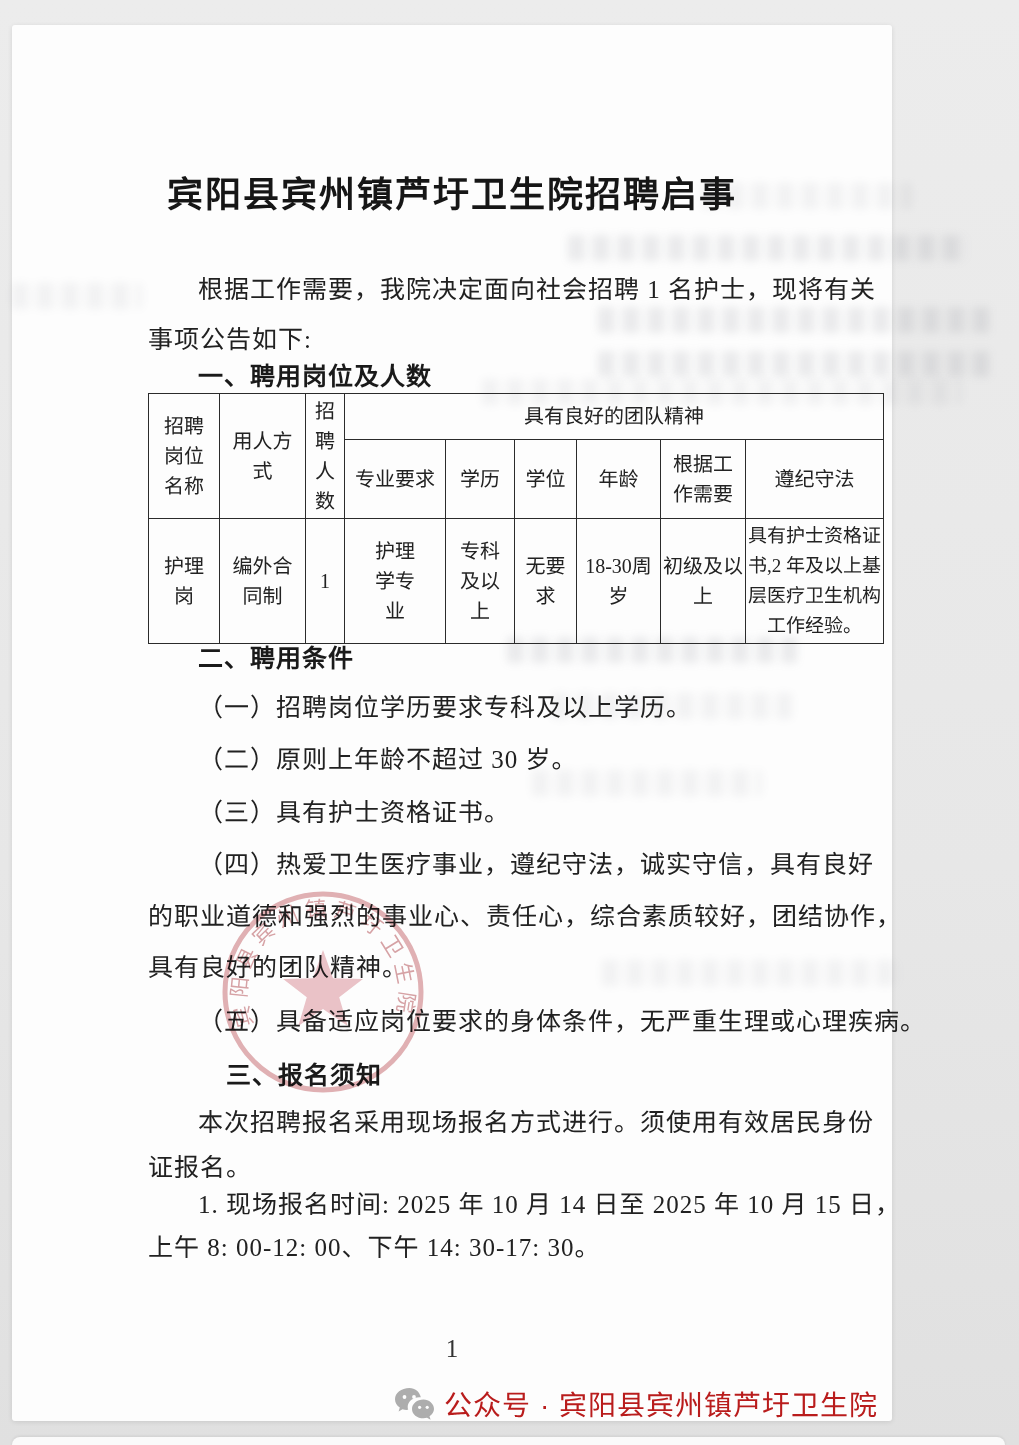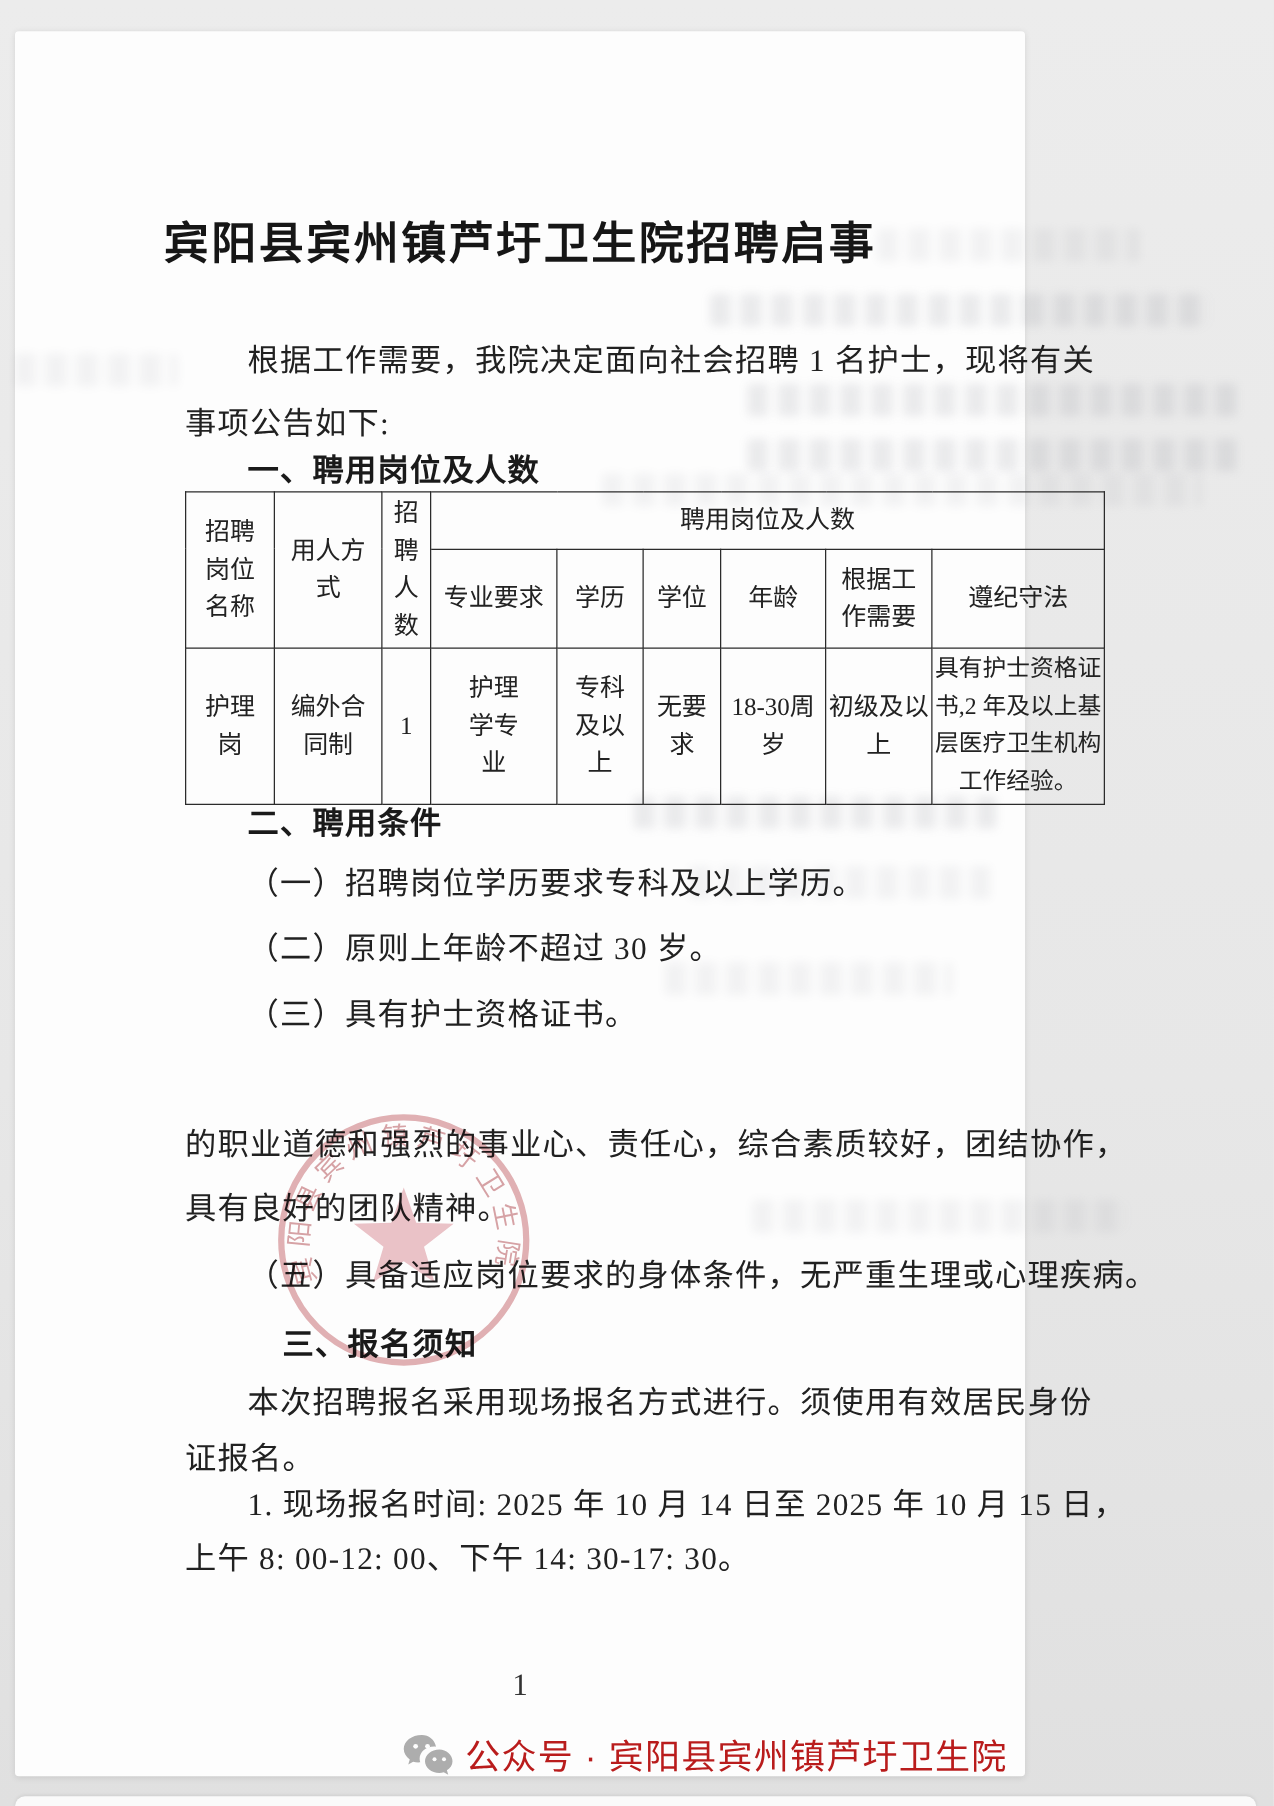--- a/index.html
+++ b/index.html
@@ -9,21 +9,21 @@
     width: 1019px;
     height: 1445px;
     background: linear-gradient(180deg, #ececec 0%, #e7e7e7 60%, #e0e0e0 100%);
     overflow: hidden;
     font-family: "Liberation Serif", "DejaVu Serif", serif;
     color: #1f1f1f;
   }
   .page {
     position: absolute;
     left: 12px; top: 25px;
-    width: 808px; height: 1396px;
+    width: 880px; height: 1396px;
     background: #fdfdfd;
     border-radius: 3px;
     box-shadow: 0 1px 5px rgba(0,0,0,0.10);
   }
   .next-page-sliver {
     position: absolute;
     left: 12px; top: 1437px;
     width: 993px; height: 10px;
     background: #fafafa;
     border-radius: 8px 8px 0 0;
@@ -161,21 +161,21 @@
           <col style="width:62px">
         <col style="width:84px">
           <col style="width:85px">
           <col style="width:138px">
       </colgroup>
       <tbody>
           <tr class="row-group">
         <th rowspan="2" class="th-narrow">招聘岗位名称</th>
         <th rowspan="2">用人方式</th>
         <th rowspan="2" style="padding:2px 0;">招聘人数</th>
-        <th colspan="6">聘用岗位及人数</th>
+        <th colspan="6">具有良好的团队精神</th>
       </tr>
       <tr class="row-sub">
         <th>专业要求</th>
         <th>学历</th>
         <th>学位</th>
         <th>年龄</th>
         <th class="th-narrow">根据工作需要</th>
         <th>遵纪守法</th>
       </tr>
       <tr class="row-body">
@@ -189,20 +189,21 @@
         <td style="padding:2px 1px;">初级及以上</td>
         <td class="td-other">具有护士资格证书,2 年及以上基层医疗卫生机构工作经验。</td>
       </tr>
     </tbody>
       </table>
 
     <div class="heading" style="left:186px; top:613px;">二、聘用条件</div>
     <div class="line" style="left:186px; top:665px;">（一）招聘岗位学历要求专科及以上学历。</div>
     <div class="line" style="left:186px; top:717px;">（二）原则上年龄不超过 30 岁。</div>
     <div class="line" style="left:186px; top:770px;">（三）具有护士资格证书。</div>
+    <div class="line" style="left:186px; top:822px;">（四）热爱卫生医疗事业，遵纪守法，诚实守信，具有良好</div>
     <div class="line" style="left:136px; top:874px;">的职业道德和强烈的事业心、责任心，综合素质较好，团结协作，</div>
     <div class="line" style="left:136px; top:925px;">具有良好的团队精神。</div>
     <div class="line" style="left:186px; top:979px;">（五）具备适应岗位要求的身体条件，无严重生理或心理疾病。</div>
 
     <div class="heading" style="left:186px; top:1030px;margin-left:28px;">三、报名须知</div>
     <div class="line" style="left:186px; top:1080px;">本次招聘报名采用现场报名方式进行。须使用有效居民身份</div>
     <div class="line" style="left:136px; top:1125px;">证报名。</div>
     <div class="line" style="left:186px; top:1162px;">1. 现场报名时间: 2025 年 10 月 14 日至 2025 年 10 月 15 日，</div>
     <div class="line" style="left:136px; top:1205px;">上午 8: 00-12: 00、下午 14: 30-17: 30。</div>
 

